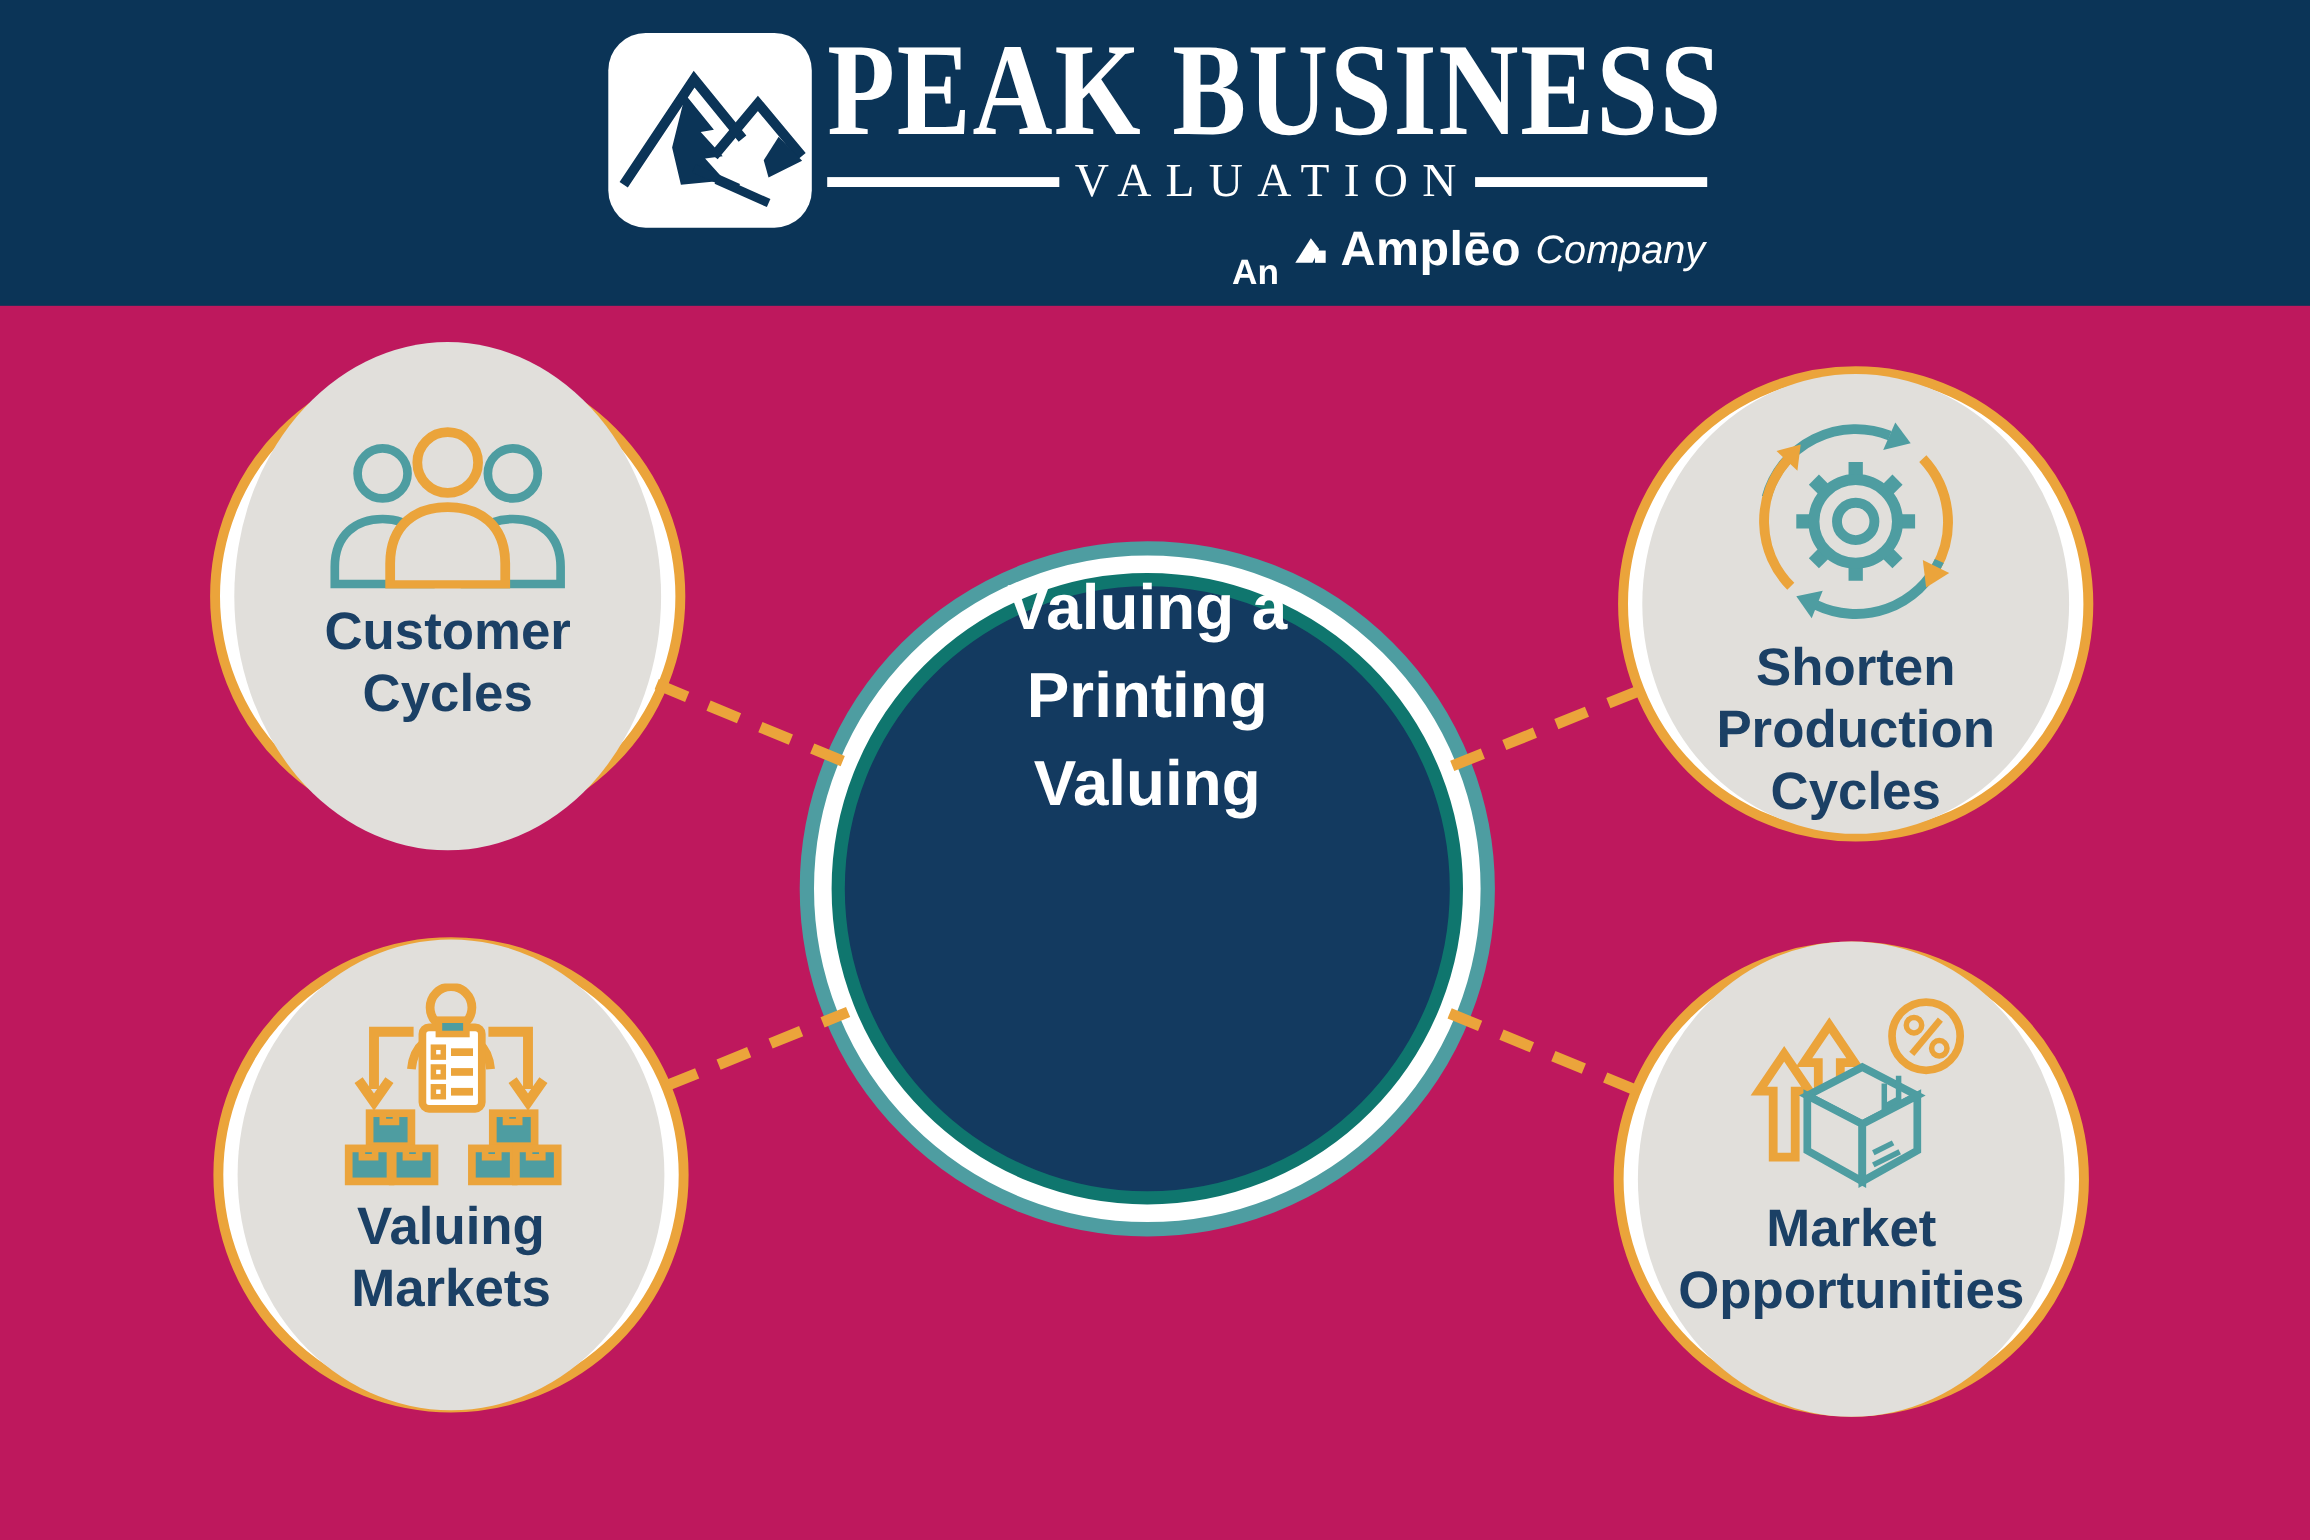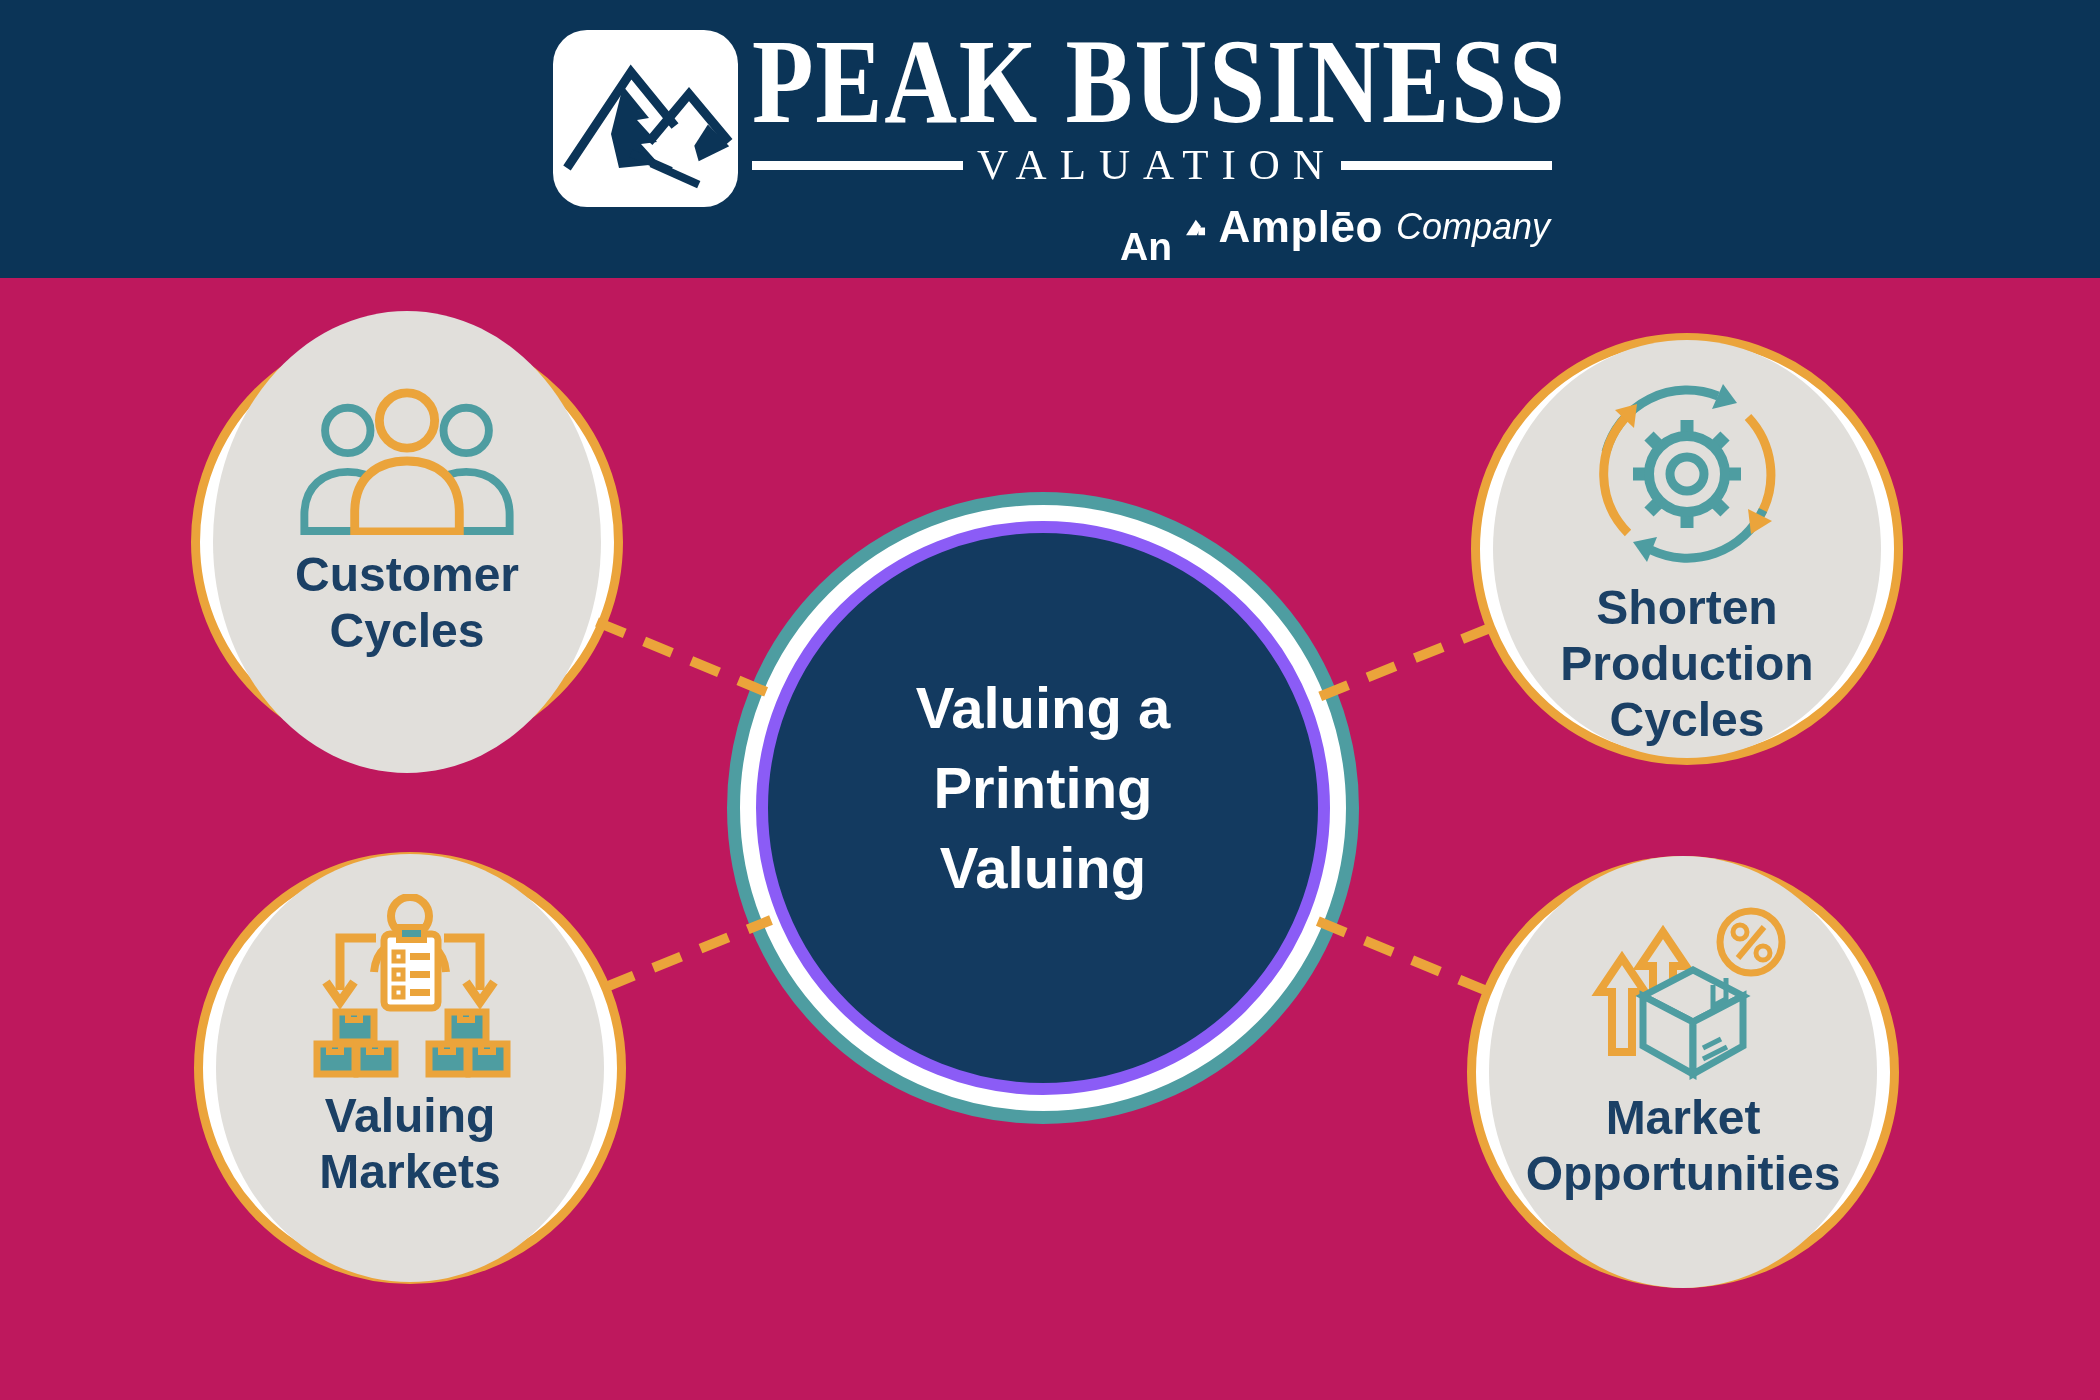--- a/index.html
+++ b/index.html
@@ -12,21 +12,21 @@
   .logo-badge svg{position:absolute;left:0;top:0;}
   .brand{position:absolute;left:752px;top:22px;color:#ffffff;
          font-family:"Liberation Serif", serif;font-weight:700;font-size:120px;line-height:120px;
          letter-spacing:2px;white-space:nowrap;transform:scaleX(0.84);transform-origin:0 0;}
   .valuation-row{position:absolute;left:752px;top:142px;width:800px;display:flex;align-items:center;gap:4px;}
   .vrule{height:9px;background:#ffffff;flex:1;}
   .valuation{color:#ffffff;font-family:"Liberation Serif", serif;font-size:43px;line-height:46px;
              letter-spacing:13px;font-weight:500;white-space:nowrap;padding-left:10px;}
   .tagline{position:absolute;top:202px;left:1120px;width:430px;height:50px;display:flex;align-items:center;
            justify-content:flex-end;gap:13px;color:#ffffff;white-space:nowrap;}
-  .tag-an{font-size:39px;font-weight:700;margin-top:40px;}
+  .tag-an{font-size:32px;font-weight:700;margin-top:40px;}
   .tag-brand{font-size:44px;font-weight:700;letter-spacing:0.5px;}
   .tag-co{font-size:36px;font-weight:500;font-style:italic;}
 
   
   .bubble{position:absolute;width:432px;height:432px;box-sizing:border-box;border:9px solid #EBA43B;
           border-radius:50%;background:#ffffff;}
   .bubble-inner{position:absolute;left:50%;top:50%;transform:translate(-50%,-50%);
                 width:388px;height:388px;border-radius:50%;background:#E1DFDB;
                 display:flex;flex-direction:column;align-items:center;overflow:hidden;}
   .node-label{font-weight:bold;color:#1B4065;font-size:48px;line-height:56px;text-align:center;}
@@ -36,22 +36,22 @@
   .pos-br{left:1467px;top:856px;}
   .pad-tl{padding-top:74px;}  .pad-tl .node-label{margin-top:12px;}
   .pad-tr{padding-top:30px;}  .pad-tr .node-label{margin-top:6px;}
   .pad-bl{padding-top:40px;}  .pad-bl .node-label{margin-top:8px;}
   .pad-br{padding-top:44px;}  .pad-br .node-label{margin-top:8px;}
 
   
   .center-ring{position:absolute;left:727px;top:492px;width:632px;height:632px;box-sizing:border-box;
                border:13px solid #4E9DA1;border-radius:50%;background:#ffffff;}
   .center-core{position:absolute;left:756px;top:521px;width:574px;height:574px;box-sizing:border-box;
-               border:12px solid #8b5cf6;border-radius:50%;background:#133A60;
-               display:flex;flex-direction:column;align-items:center;justify-content:center;}
+               border:12px solid #0f766e;border-radius:50%;background:#133A60;
+               display:flex;flex-direction:column;align-items:center;justify-content:flex-start;}
   .center-text{position:relative;top:-20px;color:#ffffff;font-weight:bold;font-size:58px;line-height:80px;
                text-align:center;}
 
   .connector-layer{position:absolute;left:0;top:0;width:2100px;height:1400px;pointer-events:none;}
 </style>
 </head>
 <body>
 
 <div class="canvas">
 

